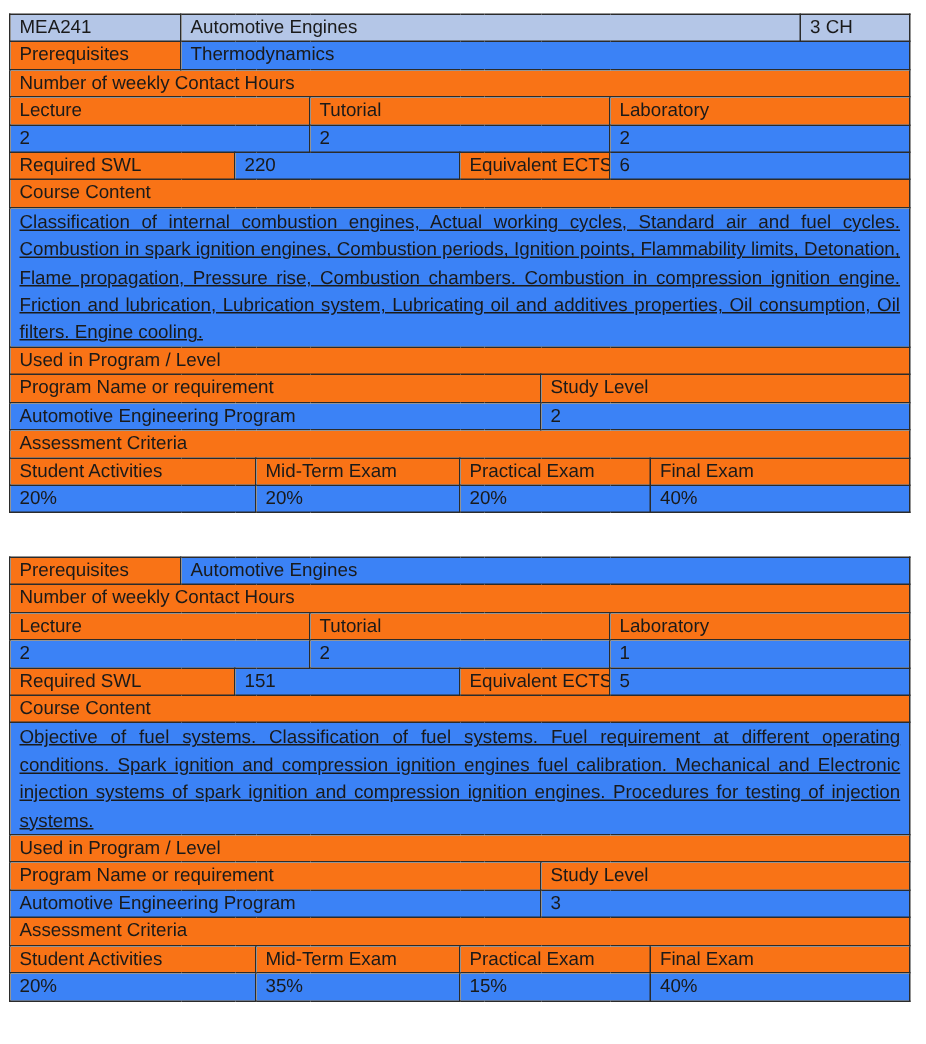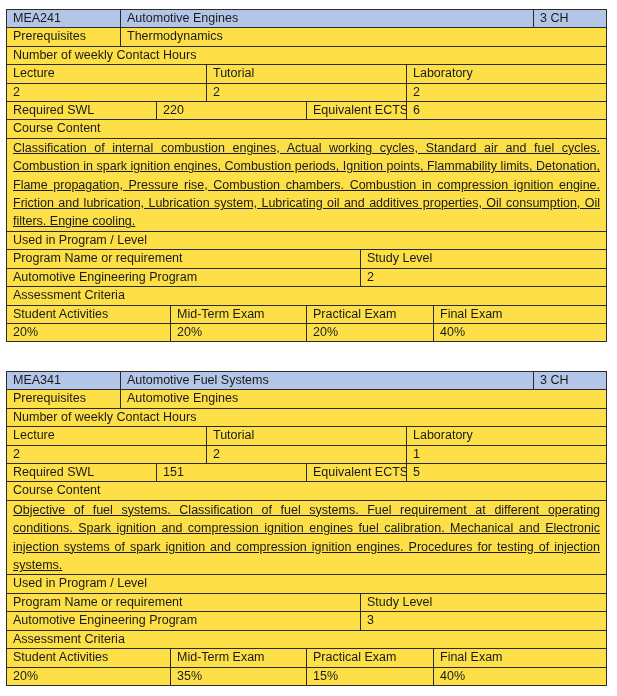--- a/index.html
+++ b/index.html
@@ -5,22 +5,22 @@
   html, body { margin: 0; padding: 0; background: #ffffff; }
   body { width: 617px; height: 696px; position: relative; overflow: hidden;
          font-family: "Liberation Sans", sans-serif; font-size: 12.5px; color: #1a1a1a; }
   .course { position: absolute; left: 6px; width: 600px; }
   .course.c1 { top: 9px; }
   .course.c2 { top: 371px; }
   table { border-collapse: collapse; width: 600px; table-layout: fixed; border-radius: 31px; }
   td { border: 1px solid #2b2b2b; padding: 0 6px; height: 17.4px; line-height: 17.4px;
        white-space: nowrap; overflow: hidden; vertical-align: middle; }
   .blue { background: #b4c6e7; }
-  .green { background: #fde047; }
-  .white { background: #fde047; }
+  .green { background: #f97316; }
+  .white { background: #3b82f6; }
   .center { }
   td.content { white-space: normal; line-height: 18.4px; padding: 0 6px 0 6px; text-align: justify;
                text-align-last: left; height: auto; text-decoration: underline; }
 </style>
 </head>
 <body>
 
 <div class="course c1">
   <table>
     <colgroup>
@@ -110,25 +110,20 @@
         <col style="width:36px">
       <col style="width:100px">
         <col style="width:16px">
         <col style="width:38px">
         <col style="width:46px">
       <col style="width:27px">
         <col style="width:100px">
         <col style="width:73px">
     </colgroup>
     <tbody>
-        <tr>
-      <td class="blue">MEA341</td>
-      <td class="blue" colspan="9">Automotive Fuel Systems</td>
-      <td class="blue center">3 CH</td>
-    </tr>
     <tr>
       <td class="green">Prerequisites</td>
       <td class="white" colspan="10">Automotive Engines</td>
     </tr>
     <tr>
       <td class="green" colspan="11">Number of weekly Contact Hours</td>
     </tr>
     <tr>
       <td class="green center" colspan="4">Lecture</td>
       <td class="green center" colspan="4">Tutorial</td>

